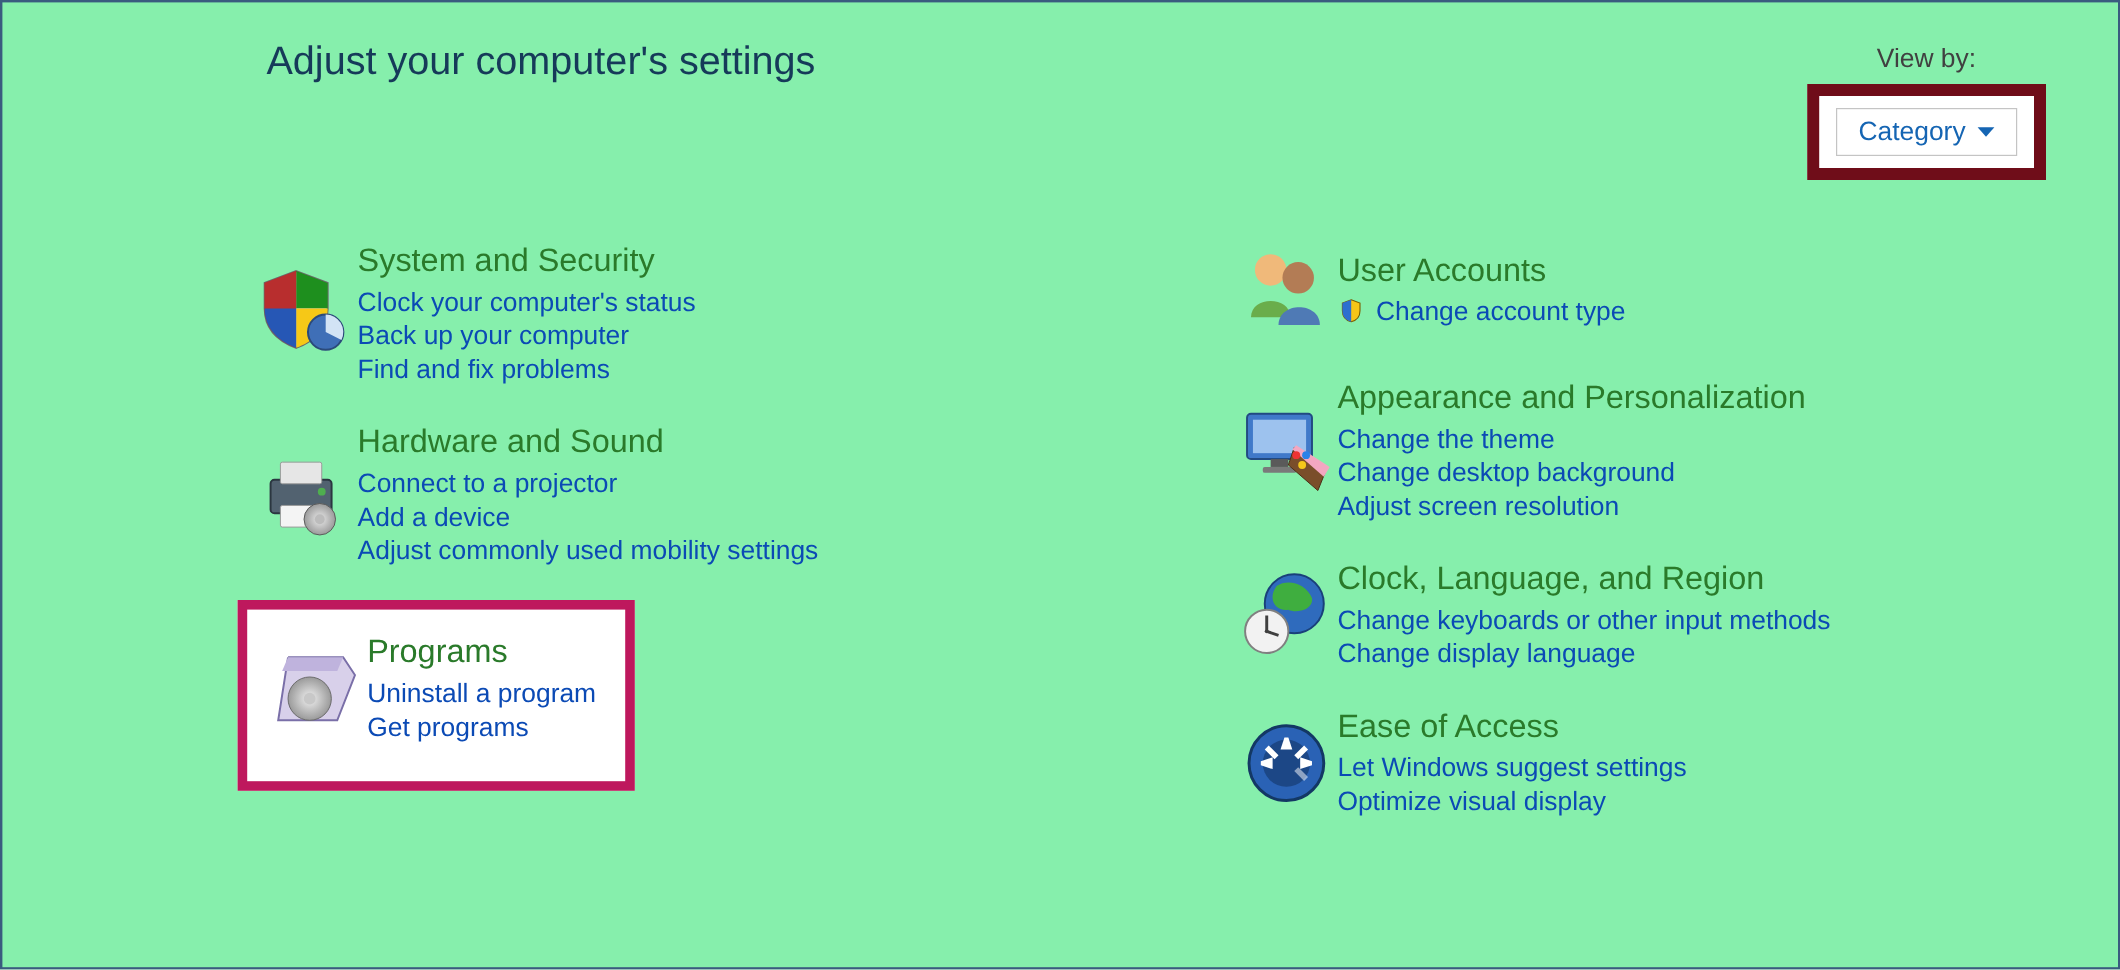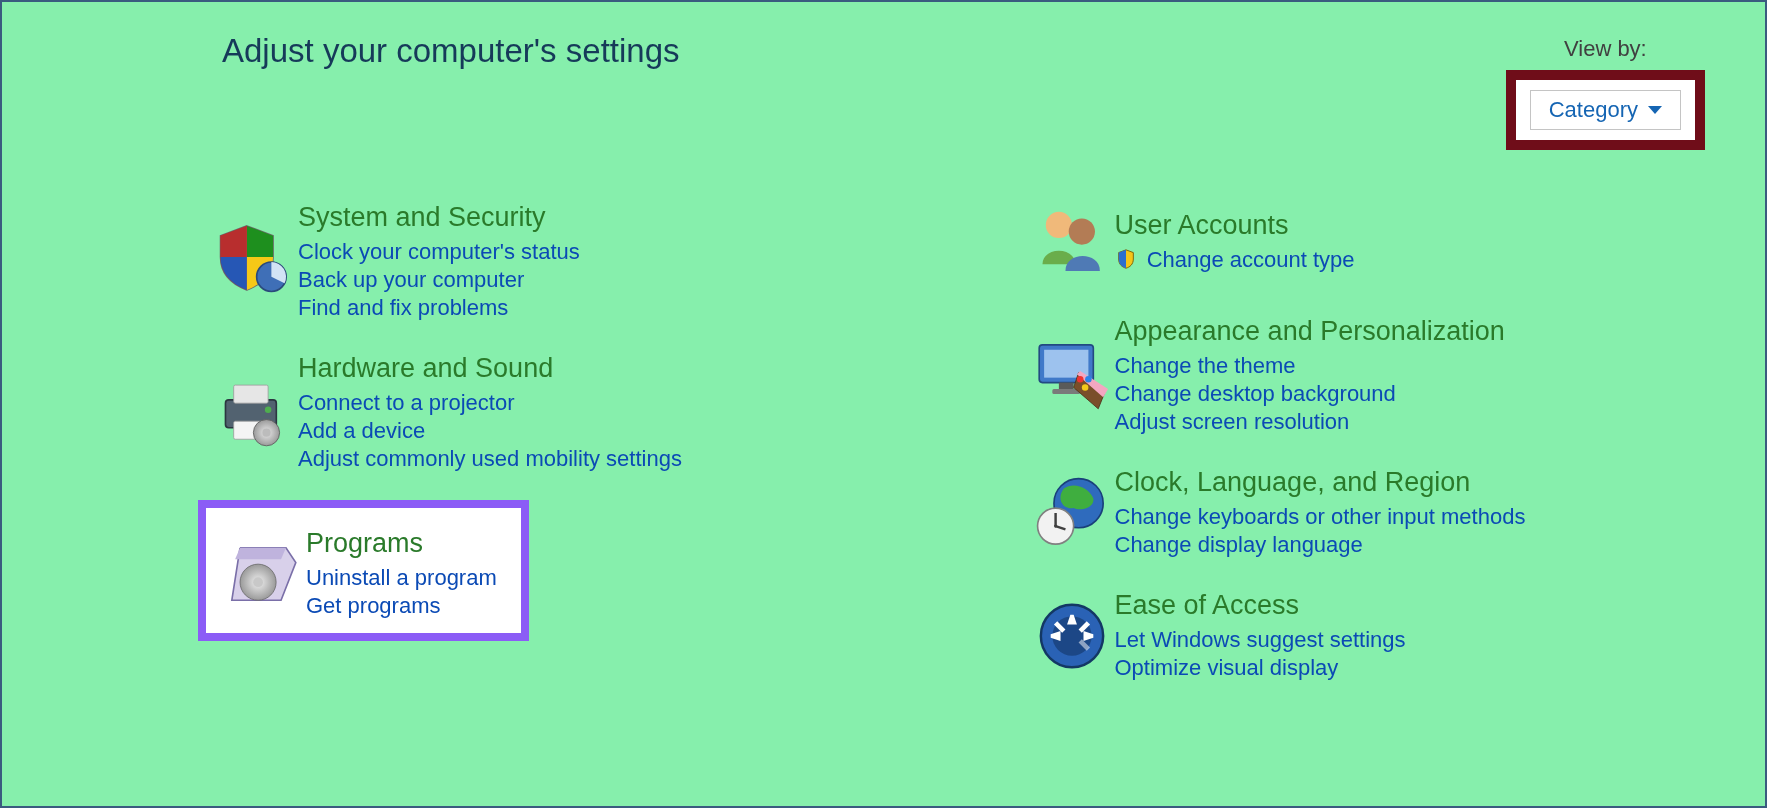--- a/index.html
+++ b/index.html
@@ -98,23 +98,23 @@
   }
   .cat-link {
     font-size: 22px;
     color: #0b4ab5;
     display: block;
     margin: 2px 0;
     cursor: pointer;
     text-decoration: none;
   }
   .programs-highlight {
-    border: 8px solid #8b5cf6;
+    border: 8px solid #be185d;
     background: #fff;
-    padding: 18px 24px 12px 14px;
+    padding: 18px 24px 30px 14px;
     margin-left: -14px;
     margin-right: 40px;
     margin-top: -2px;
     display: inline-block;
   }
   .programs-highlight .cat { margin-bottom: 0; }
   
   .shield-badge {
     display: inline-block;
     width: 22px;

